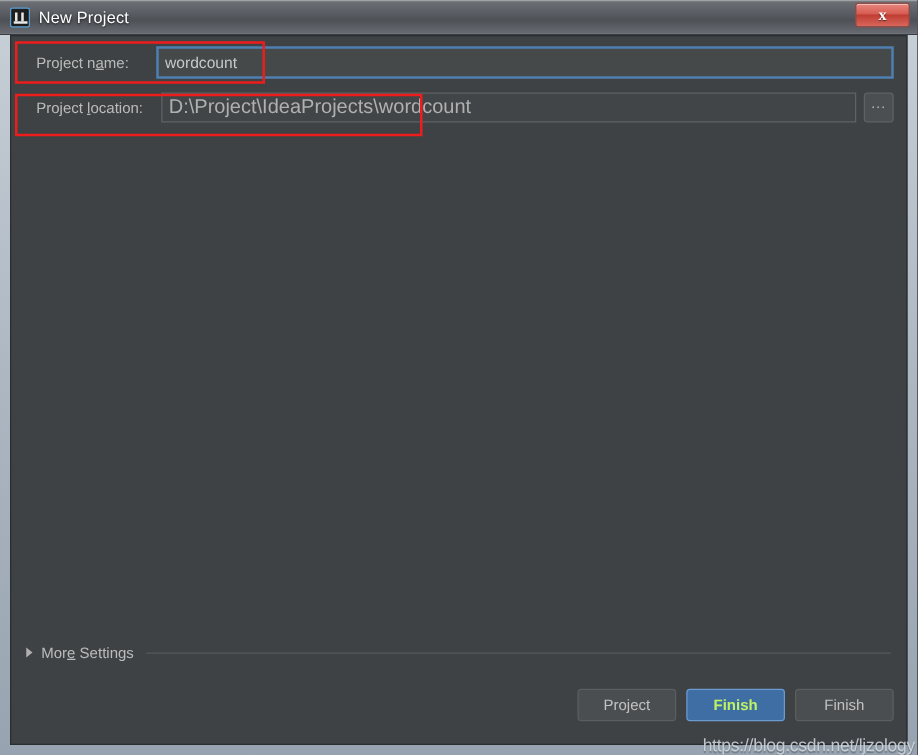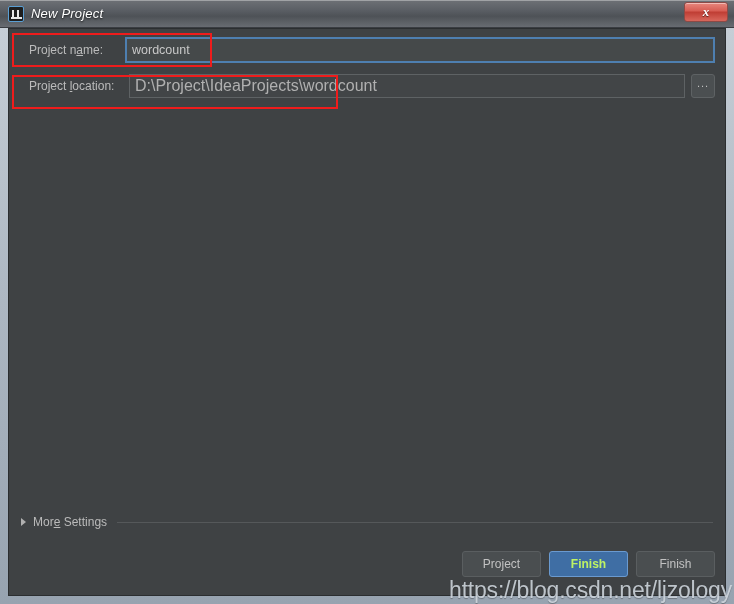--- a/index.html
+++ b/index.html
@@ -26,21 +26,20 @@
   #titlebar {
     position: absolute;
     left: 0; top: 0;
     width: 734px;
     height: 28px;
     background: linear-gradient(to bottom, #6e7176 0%, #5c6066 35%, #4e5257 60%, #686c72 100%);
     border-bottom: 1px solid #3a3d42;
     box-sizing: border-box;
     display: flex;
     align-items: center;
-    font-style: italic;
   }
   #titlebar::before {
     content: "";
     position: absolute;
     left: 0; top: 0; right: 0;
     height: 1px;
     background: rgba(255,255,255,0.35);
   }
   .title-icon {
     width: 16px; height: 16px;
@@ -298,21 +297,21 @@
     border: 1px solid #6a9ad0;
     color: #bef264;
     font-weight: bold;
   }
 
   
   #watermark {
     position: absolute;
     right: 2px;
     bottom: 0px;
-    font-size: 23px;
+    font-size: 14px;
     color: #cfd6dd;
     font-family: "Liberation Sans", sans-serif;
     opacity: 0.88;
     white-space: nowrap;
     pointer-events: none;
     letter-spacing: -0.2px;
     text-shadow: 0 1px 1px rgba(0,0,0,0.35);
   }
 </style>
 </head>

